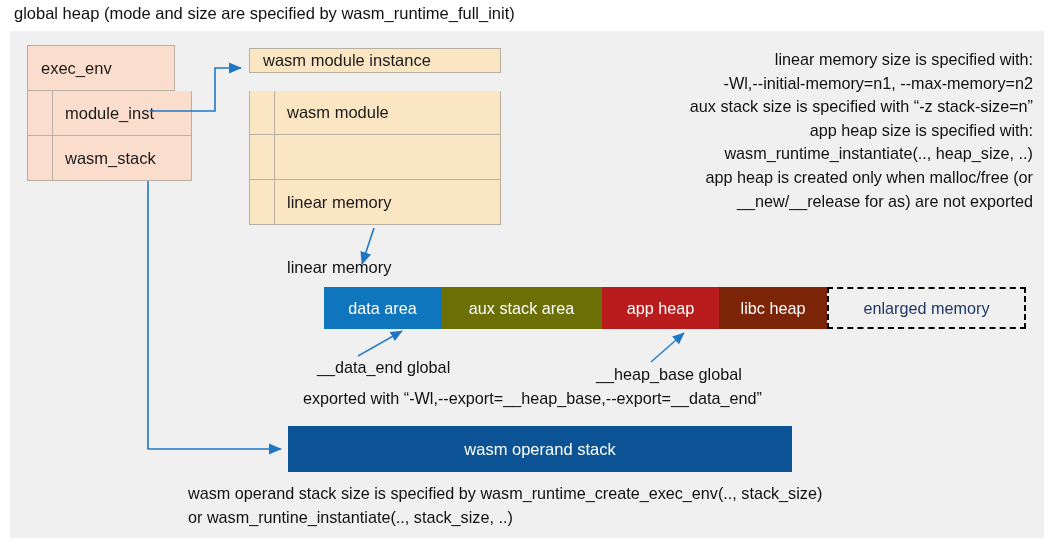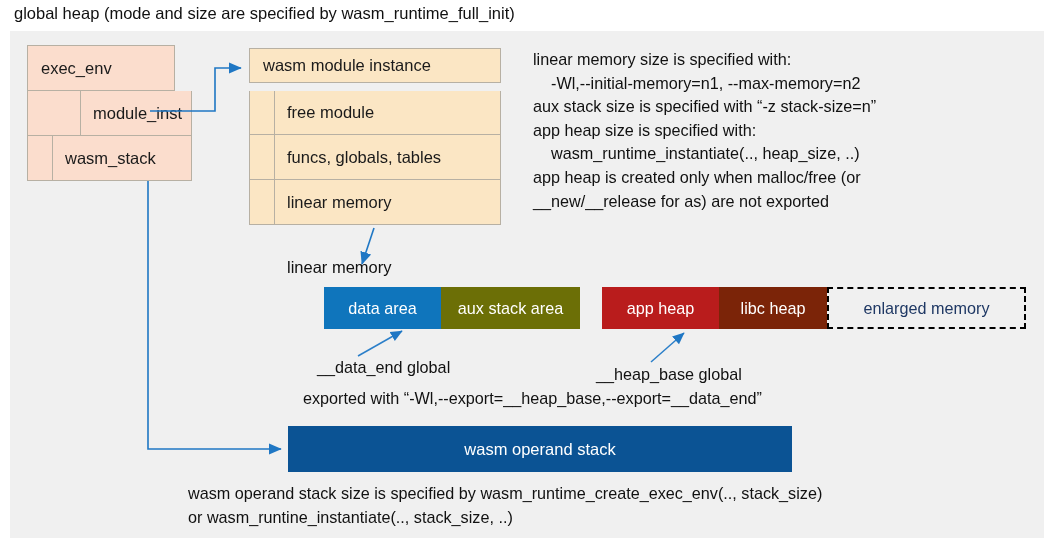--- a/index.html
+++ b/index.html
@@ -18,21 +18,21 @@
   .hdr span{padding-left:13px;font-size:16.5px;}
 
   .rowbox{border:1px solid #b7b0a3;border-top:none;display:flex;box-sizing:border-box;}
   .rowbox .gutter{width:24px;border-right:1px solid #b7b0a3;flex:0 0 24px;}
   .rowbox .lbl{flex:1;display:flex;align-items:center;padding-left:12px;font-size:16.5px;}
 
   .pink{background:#fbddcd;}
   .cream{background:#fbe6c4;}
 
   
-  .infotext{position:absolute;left:533px;top:48px;width:500px;font-size:16.2px;line-height:23.6px;color:#111;white-space:pre;}
+  .infotext{position:absolute;left:533px;top:48px;width:500px;font-size:16.2px;line-height:23.6px;color:#111;white-space:pre;text-align:right;}
 
   
   .lm-label{position:absolute;left:287px;top:258px;font-size:16.5px;color:#111;}
   .membar{position:absolute;left:288px;top:287px;height:42px;}
   .seg{position:absolute;top:0;height:42px;display:flex;align-items:center;justify-content:center;
        color:#ffffff;font-size:16.2px;box-sizing:border-box;margin-left:36px;}
   .seg.dashed{background:#f0f0f0;color:#1f3864;border:2.5px dashed #000000;}
 
   
   .anno{position:absolute;font-size:16.2px;color:#111;white-space:nowrap;}
@@ -49,58 +49,57 @@
 
 <div id="stage">
 
   <div class="title">global heap (mode and size are specified by wasm_runtime_full_init)</div>
 
   <div class="panel"></div>
 
   <div class="box hdr pink" style="left:27px;top:45px;width:148px;height:46px;">
     <span>exec_env</span>
   </div>
-  <div class="box rowbox pink" style="left:27px;top:91px;width:165px;height:45px;padding-left:28px;">
+  <div class="box rowbox pink" style="left:27px;top:91px;width:165px;height:45px;">
     <div class="gutter"></div>
     <div class="lbl">module_inst</div>
   </div>
   <div class="box rowbox pink" style="left:27px;top:136px;width:165px;height:45px;">
     <div class="gutter"></div>
     <div class="lbl">wasm_stack</div>
   </div>
 
-  <div class="box hdr cream" style="left:249px;top:48px;width:252px;height:35px;">
+  <div class="box hdr cream" style="left:249px;top:48px;width:252px;height:25px;">
     <span>wasm module instance</span>
   </div>
   <div class="box rowbox cream" style="left:249px;top:91px;width:252px;height:44px;">
     <div class="gutter"></div>
-    <div class="lbl">free module</div>
+    <div class="lbl">wasm module</div>
   </div>
   <div class="box rowbox cream" style="left:249px;top:135px;width:252px;height:45px;">
     <div class="gutter"></div>
-    <div class="lbl">funcs, globals, tables</div>
   </div>
   <div class="box rowbox cream" style="left:249px;top:180px;width:252px;height:45px;">
     <div class="gutter"></div>
     <div class="lbl">linear memory</div>
   </div>
 
   <div class="infotext">linear memory size is specified with:
     -Wl,--initial-memory=n1, --max-memory=n2
 aux stack size is specified with “-z stack-size=n”
 app heap size is specified with:
     wasm_runtime_instantiate(.., heap_size, ..)
 app heap is created only when malloc/free (or
 __new/__release for as) are not exported</div>
 
   <div class="lm-label">linear memory</div>
 
   <div class="membar">
     <div class="seg" style="left:0px;width:117px;background:#0f75bc;">data area</div>
-    <div class="seg" style="left:117px;width:139px;background:#6c6f06;">aux stack area</div>
+    <div class="seg" style="left:117px;width:161px;background:#6c6f06;">aux stack area</div>
     <div class="seg" style="left:278px;width:117px;background:#b91c1c;">app heap</div>
     <div class="seg" style="left:395px;width:108px;background:#7b2408;">libc heap</div>
     <div class="seg dashed" style="left:503px;width:199px;">enlarged memory</div>
   </div>
 
   <div class="anno" style="left:317px;top:358px;">__data_end global</div>
   <div class="anno" style="left:303px;top:389px;">exported with “-Wl,--export=__heap_base,--export=__data_end”</div>
   <div class="anno" style="left:596px;top:365px;">__heap_base global</div>
 
   <div class="opstack">

